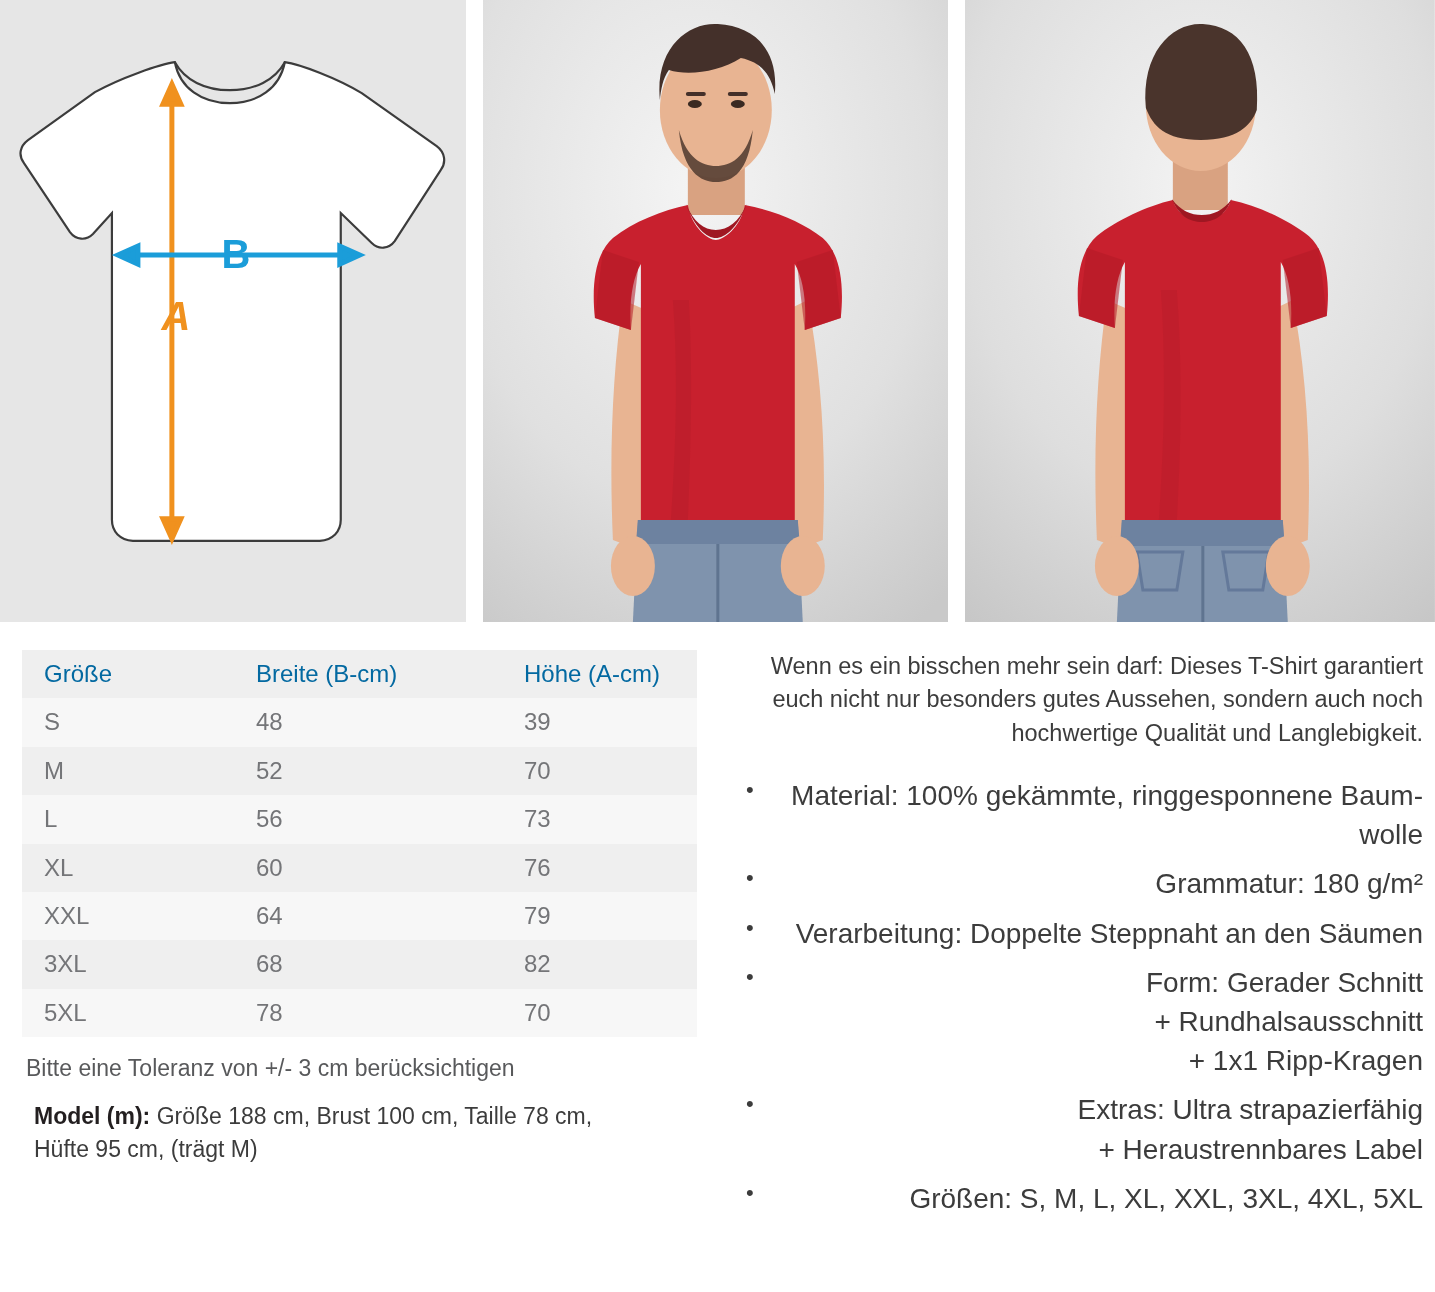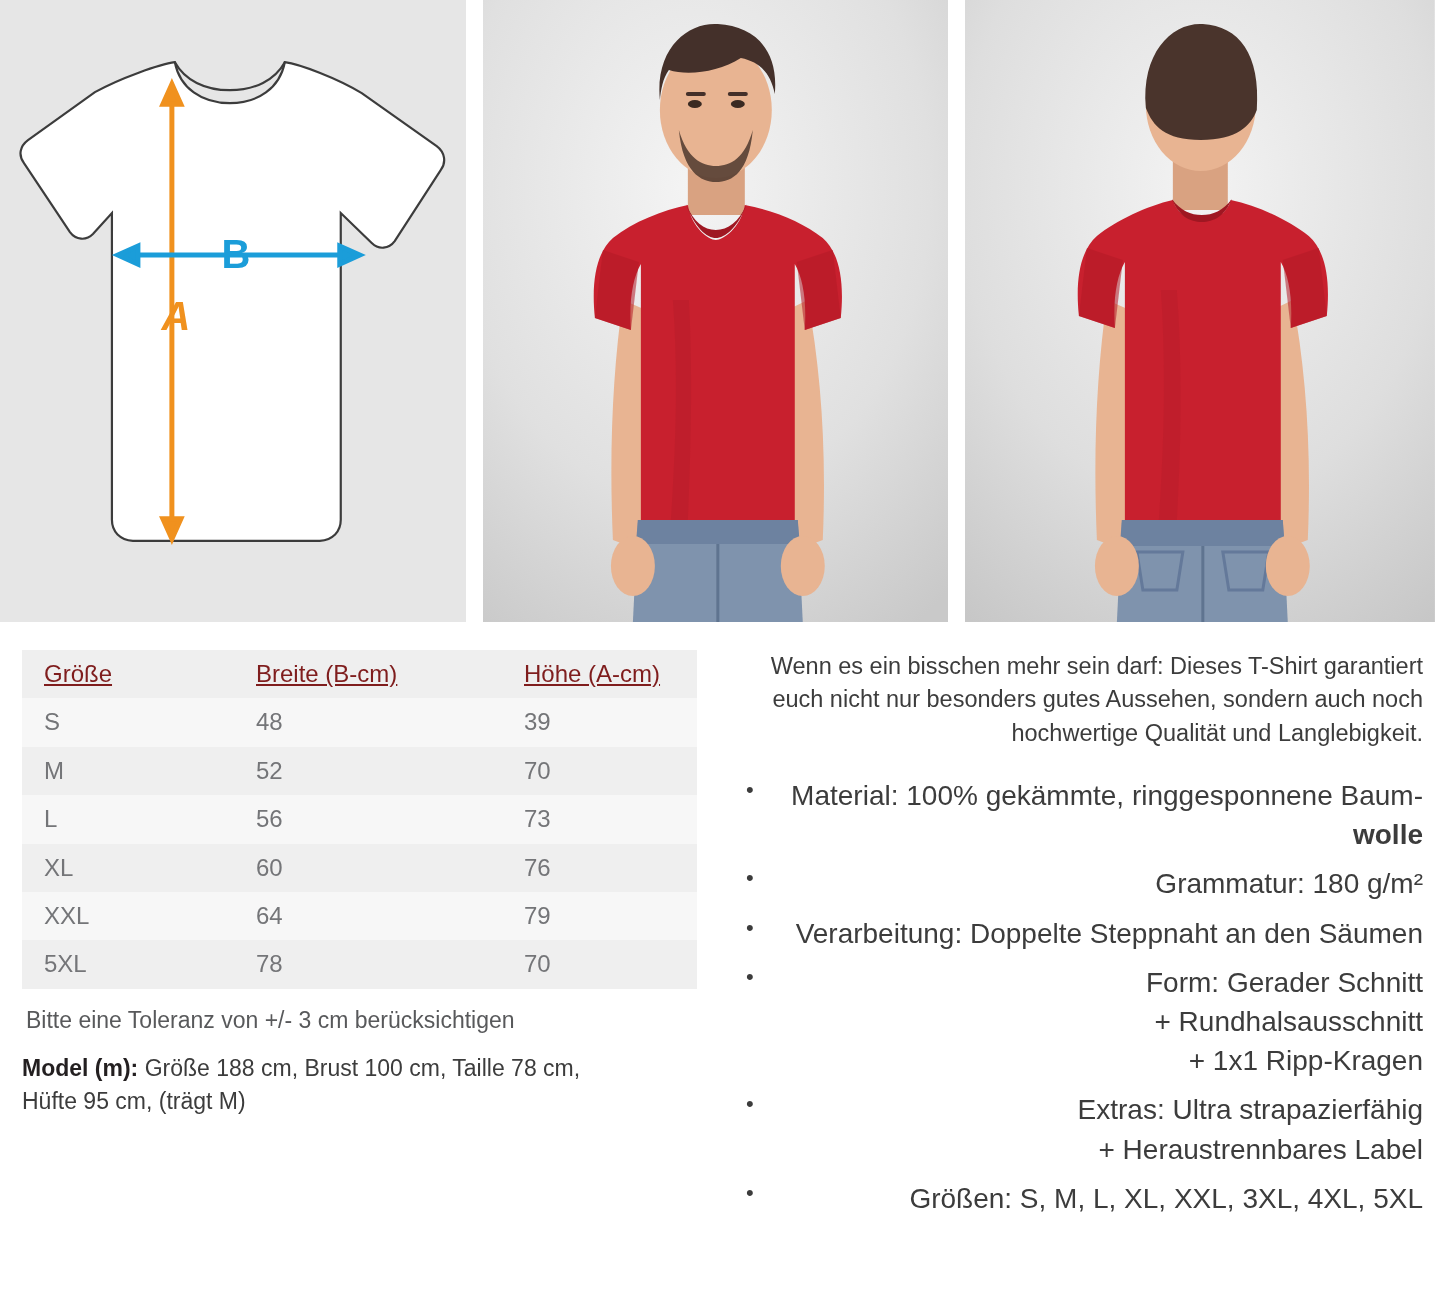--- a/index.html
+++ b/index.html
@@ -72,39 +72,38 @@
   }
   table.size-table th, table.size-table td {
     text-align: left;
     font-size: 24px;
     font-weight: normal;
     color: #747578;
     padding: 11px 0 11px 22px;
     line-height: 1.1;
   }
   table.size-table th {
-    color: #7f1d1d;
-    text-decoration: underline;
+    color: #0369a1;
   }
   table.size-table col.c1 { width: 212px; }
   table.size-table col.c2 { width: 268px; }
   table.size-table col.c3 { width: 195px; }
   table.size-table thead tr { background: #efefef; }
   table.size-table tbody tr:nth-child(odd) { background: #f7f7f7; }
   table.size-table tbody tr:nth-child(even) { background: #efefef; }
 
   .tolerance {
     font-size: 23px;
     color: #58595b;
     margin: 18px 0 0 4px;
   }
   .model-line {
     font-size: 23px;
     color: #3c3c3c;
-    margin: 18px 0 0 0;
+    margin: 18px 0 0 12px;
     line-height: 1.45;
     max-width: 700px;
   }
   .model-line b { font-weight: bold; color: #231f20; }
 
   
   .intro {
     font-size: 23.5px;
     line-height: 1.42;
     color: #3c3c3c;
@@ -132,21 +131,20 @@
     color: #3c3c3c;
   }
   ul.features > li .sub {
     display: block;
     padding-left: 78px;
     text-indent: -12px;
   }
   ul.features > li .cont {
     display: block;
     padding-left: 16px;
-    font-weight: bold;
   }
 </style>
 </head>
 <body>
 
 <div class="image-row">
 
   <div class="panel schematic">
     <svg viewBox="0 0 466 622" preserveAspectRatio="xMidYMid meet">
 
@@ -342,20 +340,25 @@
           <td>XL</td>
           <td>60</td>
           <td>76</td>
         </tr>
         <tr>
           <td>XXL</td>
           <td>64</td>
           <td>79</td>
         </tr>
         <tr>
+          <td>3XL</td>
+          <td>68</td>
+          <td>82</td>
+        </tr>
+        <tr>
           <td>5XL</td>
           <td>78</td>
           <td>70</td>
         </tr>
       </tbody>
     </table>
 
     <div class="tolerance">Bitte eine Toleranz von +/- 3 cm berücksichtigen</div>
 
     <div class="model-line">

